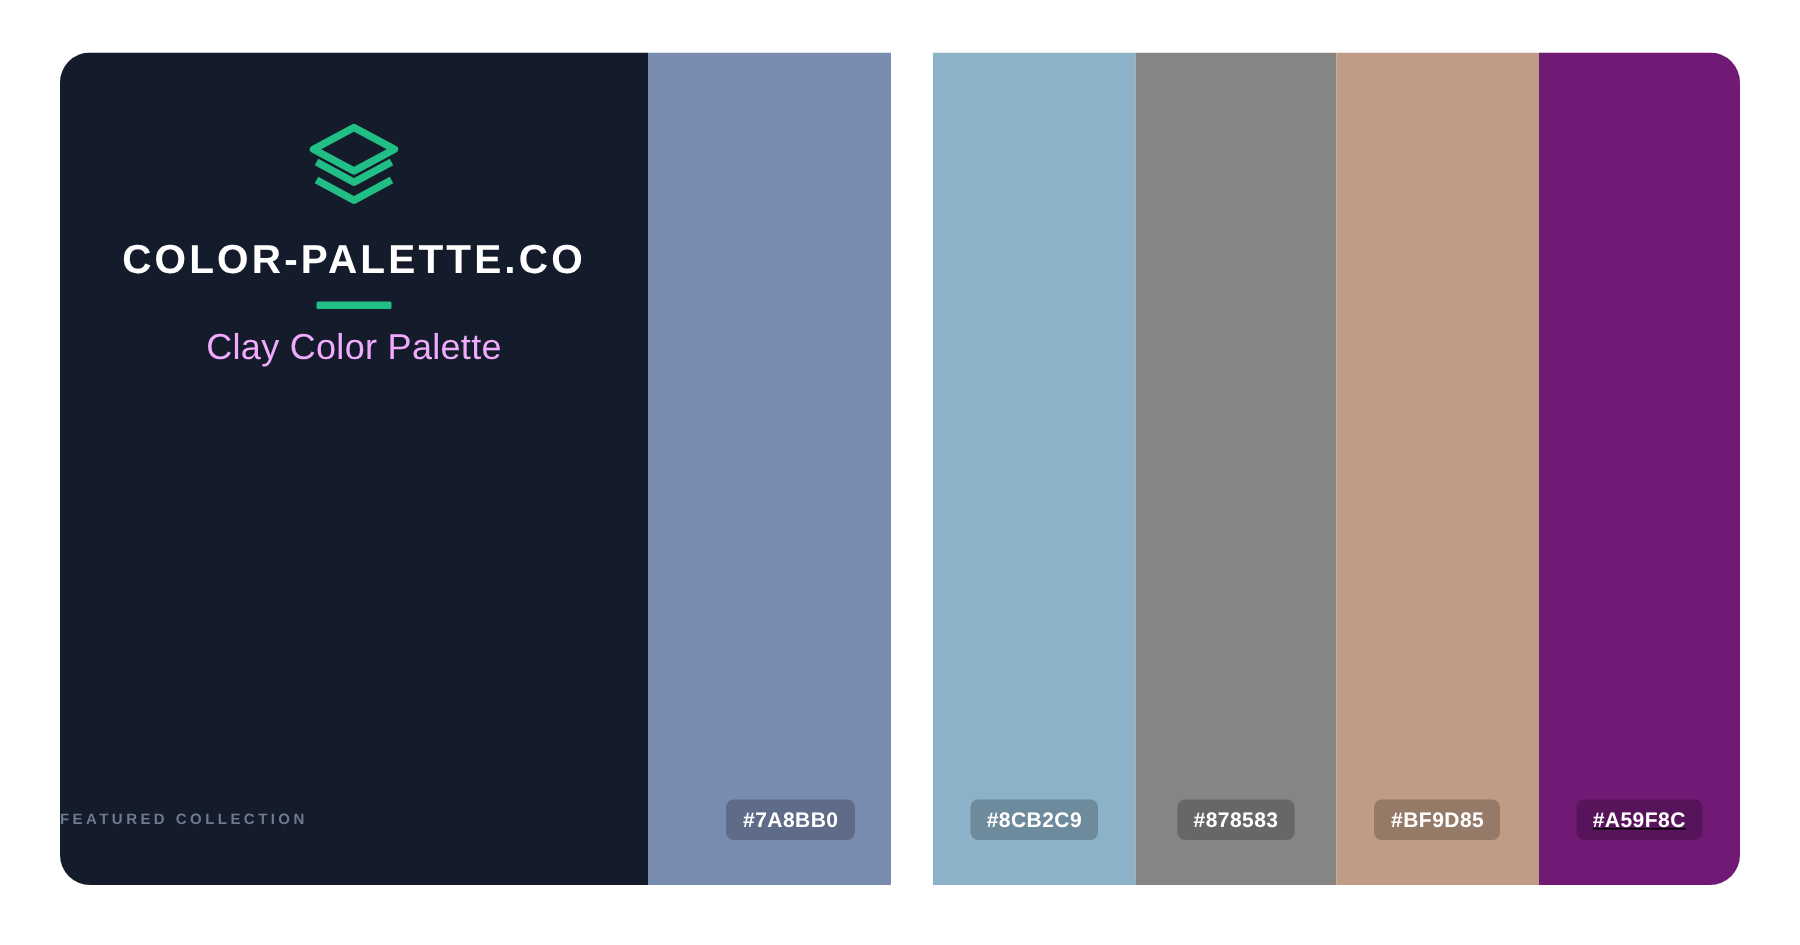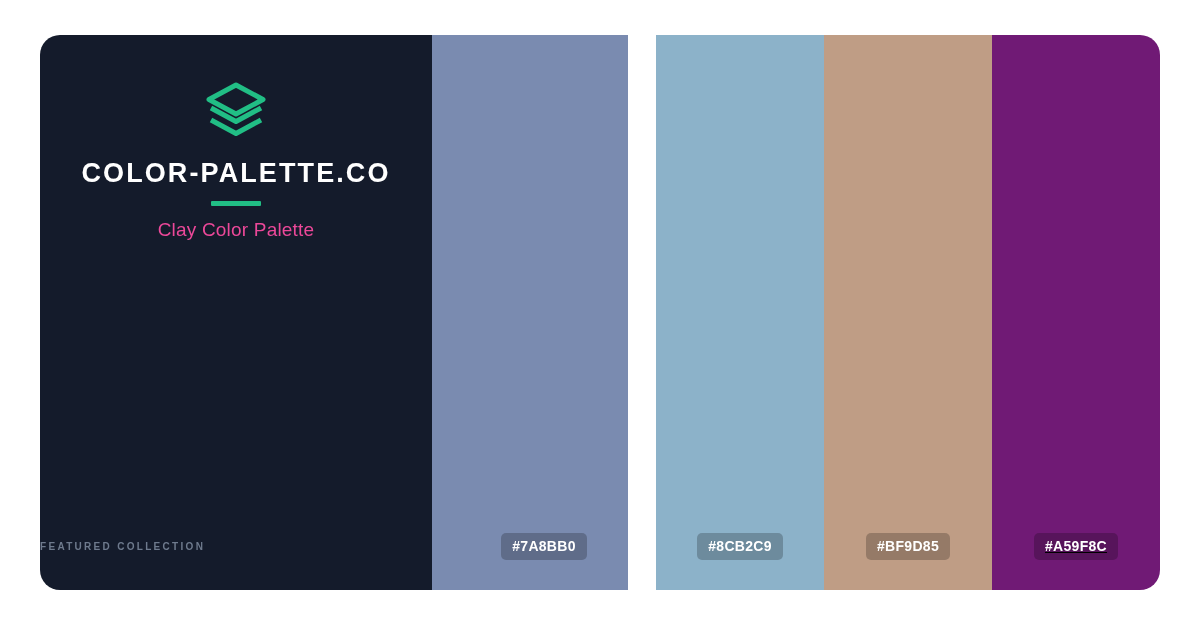--- a/index.html
+++ b/index.html
@@ -66,22 +66,22 @@
   .brand-rule {
     margin-top: 14px;
     width: 50px;
     height: 5px;
     border-radius: 1px;
     background: #21be85;
   }
 
   .brand-subtitle {
     margin-top: 14px;
-    color: #ec4899;
-    font-size: 19px;
+    color: #f0abfc;
+    font-size: 24px;
     font-weight: normal;
     line-height: 1;
     letter-spacing: 0.2px;
     white-space: nowrap;
   }
 
   .brand-footnote {
     position: absolute;
     left: 0;
     right: 0;
@@ -149,20 +149,23 @@
     <div class="swatches">
 
       <div class="swatch" style="background: rgb(122, 139, 176); padding-left: 28px;">
         <span class="swatch-chip">#7A8BB0</span>
       </div>
 
       <div class="swatch" style="background: rgb(140, 178, 201); margin-left: 28px;">
         <span class="swatch-chip">#8CB2C9</span>
       </div>
 
+      <div class="swatch" style="background: rgb(135, 133, 131);">
+        <span class="swatch-chip">#878583</span>
+      </div>
 
       <div class="swatch" style="background: rgb(191, 157, 133);">
         <span class="swatch-chip">#BF9D85</span>
       </div>
 
       <div class="swatch" style="background: #701a75; text-decoration: underline;">
         <span class="swatch-chip">#A59F8C</span>
       </div>
 
     </div>

